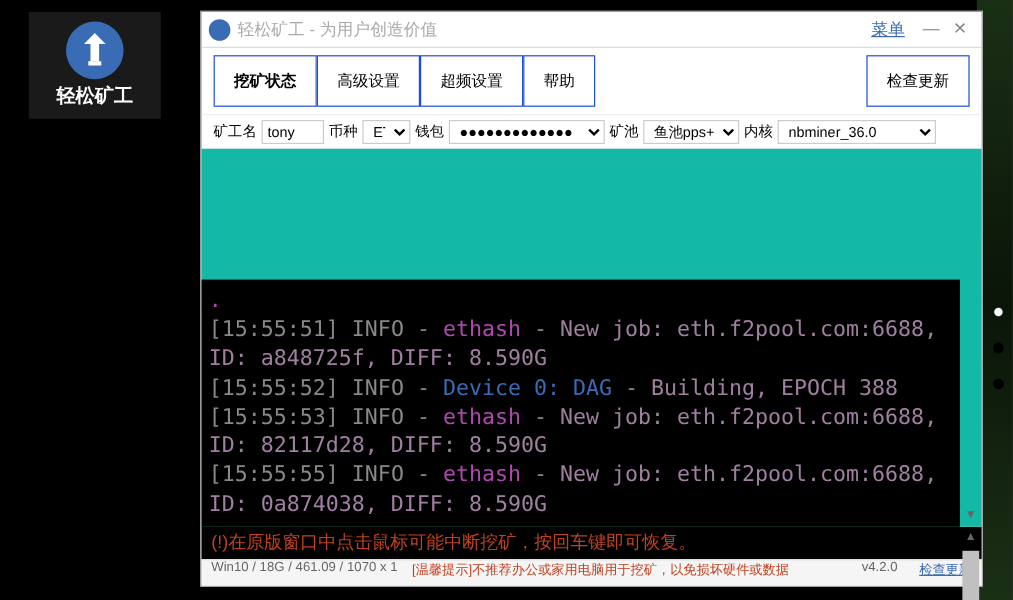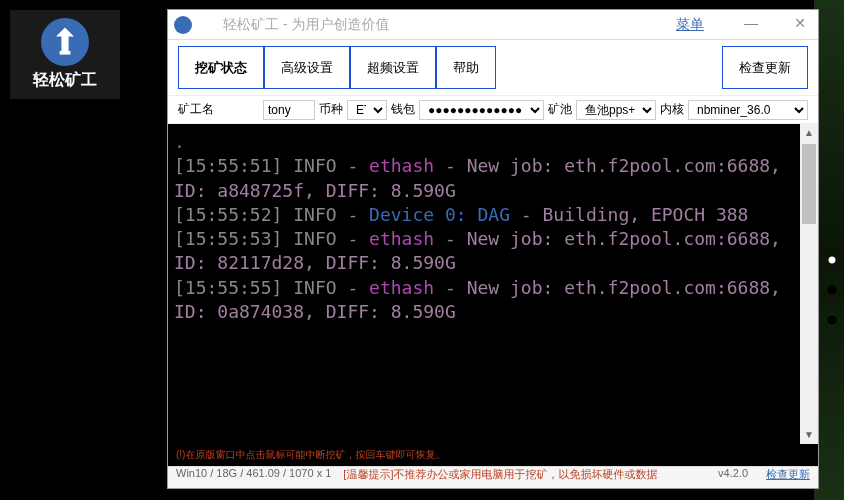--- a/index.html
+++ b/index.html
@@ -1,50 +1,50 @@
 <!DOCTYPE html>
 <html><head>
 <meta charset="utf-8">
 <style>
 * { box-sizing: border-box; margin: 0; padding: 0; }
 body { font-family: "Microsoft YaHei", Arial, sans-serif; width: 844px; height: 500px; background: #000; position: relative; overflow: hidden; }
 .bg-right { position: absolute; right: 0; top: 0; width: 30px; height: 500px; background: linear-gradient(180deg, #1a3015 0%, #0a1508 50%, #1a3015 100%); }
 .bg-right::before { content: ""; position: absolute; right: 2px; top: 250px; width: 20px; height: 80px; background: radial-gradient(circle at 10px 10px, #fff 3px, transparent 4px), radial-gradient(circle at 10px 40px, #000 4px, transparent 5px), radial-gradient(circle at 10px 70px, #000 4px, transparent 5px); }
-.desktop-icon { position: absolute; left: 10px; top: 10px; width: 110px; text-align: center; color: #fff; background: #1a1a1a; padding: 8px 4px; }
+.desktop-icon { position: absolute; left: 24px; top: 10px; width: 110px; text-align: center; color: #fff; background: #1a1a1a; padding: 8px 4px; }
 .desktop-icon .icon-img { width: 48px; height: 48px; margin: 0 auto 4px; background: #3a6bb5; border-radius: 50%; display: flex; align-items: center; justify-content: center; position: relative; }
 .desktop-icon .icon-img svg { width: 36px; height: 36px; }
 .desktop-icon .label { font-size: 16px; font-weight: bold; }
 .window { position: absolute; left: 167px; top: 9px; width: 652px; height: 480px; background: #fff; border: 1px solid #999; display: flex; flex-direction: column; }
-.titlebar { height: 30px; display: flex; align-items: center; padding: 0 6px; border-bottom: 1px solid #ddd; gap: 25px; }
+.titlebar { height: 30px; display: flex; align-items: center; padding: 0 6px; border-bottom: 1px solid #ddd; }
 .titlebar .logo { width: 18px; height: 18px; background: #3a6bb5; border-radius: 50%; margin-right: 6px; }
 .titlebar .title { color: #aaa; font-size: 14px; flex: 1; }
 .titlebar .menu-btn { color: #3a6bb5; text-decoration: underline; font-size: 14px; margin-right: 10px; cursor: pointer; }
 .titlebar .win-btn { width: 24px; height: 20px; color: #888; font-size: 14px; text-align: center; cursor: pointer; }
 .toolbar { height: 56px; display: flex; align-items: stretch; padding: 6px 10px; gap: 0; border-bottom: 1px solid #eee; }
 .toolbar button { background: #fff; border: 1px solid #1d4ed8; font-size: 13px; padding: 0 16px; cursor: pointer; font-family: inherit; }
 .toolbar button.active { font-weight: bold; }
 .toolbar .spacer { flex: 1; }
 .fieldbar { height: 28px; display: flex; align-items: center; padding: 2px 10px; gap: 4px; font-size: 12px; border-bottom: 1px solid #eee; }
 .fieldbar label { white-space: nowrap; font-family: Liberation Serif, serif; }
 .fieldbar input, .fieldbar select { border: 1px solid #ccc; height: 20px; font-size: 12px; padding: 0 4px; font-family: inherit; background: #fff; }
-.console-wrap { flex: 1; position: relative; display: flex; background: #14b8a6; margin: 0; }
+.console-wrap { flex: 1; position: relative; display: flex; background: #14b8a6; margin: 0; align-items: flex-end; }
 .console { flex: 1; background: #000; color: #888; font-family: "Consolas", monospace; font-size: 18px; padding: 6px; overflow: hidden; line-height: 1.35; white-space: pre-wrap; word-break: break-all; }
 .console .ts { color: #888; }
 .console .info { color: #888; }
 .console .dash { color: #888; }
 .console .ethash { color: #b048b0; }
 .console .job { color: #a080a0; }
 .console .device { color: #3a6bb5; }
 .console .dag { color: #a080a0; }
 .scrollbar { width: 18px; background: #f0f0f0; position: relative; }
 .scrollbar .thumb { position: absolute; left: 2px; right: 2px; top: 20px; height: 80px; background: #c0c0c0; }
 .scrollbar .arrow { position: absolute; left: 0; right: 0; height: 18px; text-align: center; color: #666; font-size: 10px; line-height: 18px; }
 .scrollbar .arrow.up { top: 0; }
 .scrollbar .arrow.down { bottom: 0; }
-.warn-line { background: #000; color: #c04020; font-size: 10px; padding: 4px 8px; }
+.warn-line { background: #000; color: #c04020; font-size: 15px; padding: 4px 8px; }
 .statusbar { height: 22px; display: flex; align-items: flex-start; padding: 0 8px; font-size: 11px; color: #666; background: #f5f5f5; border-top: 1px solid #ddd; }
 .statusbar .tip { color: #c04020; margin-left: 12px; }
 .statusbar .right { margin-left: auto; }
 .statusbar .check { text-decoration: underline; color: #3a6bb5; margin-left: 18px; cursor: pointer; }
 </style>
 </head>
 <body>
 
 <div class="bg-right"></div>
 
@@ -71,21 +71,21 @@
     <button class="active">挖矿状态</button>
     <button>高级设置</button>
     <button>超频设置</button>
     <button>帮助</button>
     <div class="spacer"></div>
     <button>检查更新</button>
   </div>
 
   <div class="fieldbar">
     <label>矿工名</label>
-    <input style="width: 52px; margin-left: 45px;" value="tony">
+    <input style="width: 52px;" value="tony">
     <label>币种</label>
     <select style="width:40px"><option>ETH</option></select>
     <label>钱包</label>
     <select style="width:130px"><option>●●●●●●●●●●●●●</option></select>
     <label>矿池</label>
     <select style="width:80px"><option>鱼池pps+</option></select>
     <label>内核</label>
     <select style="width:132px"><option>nbminer_36.0</option></select>
   </div>
 

